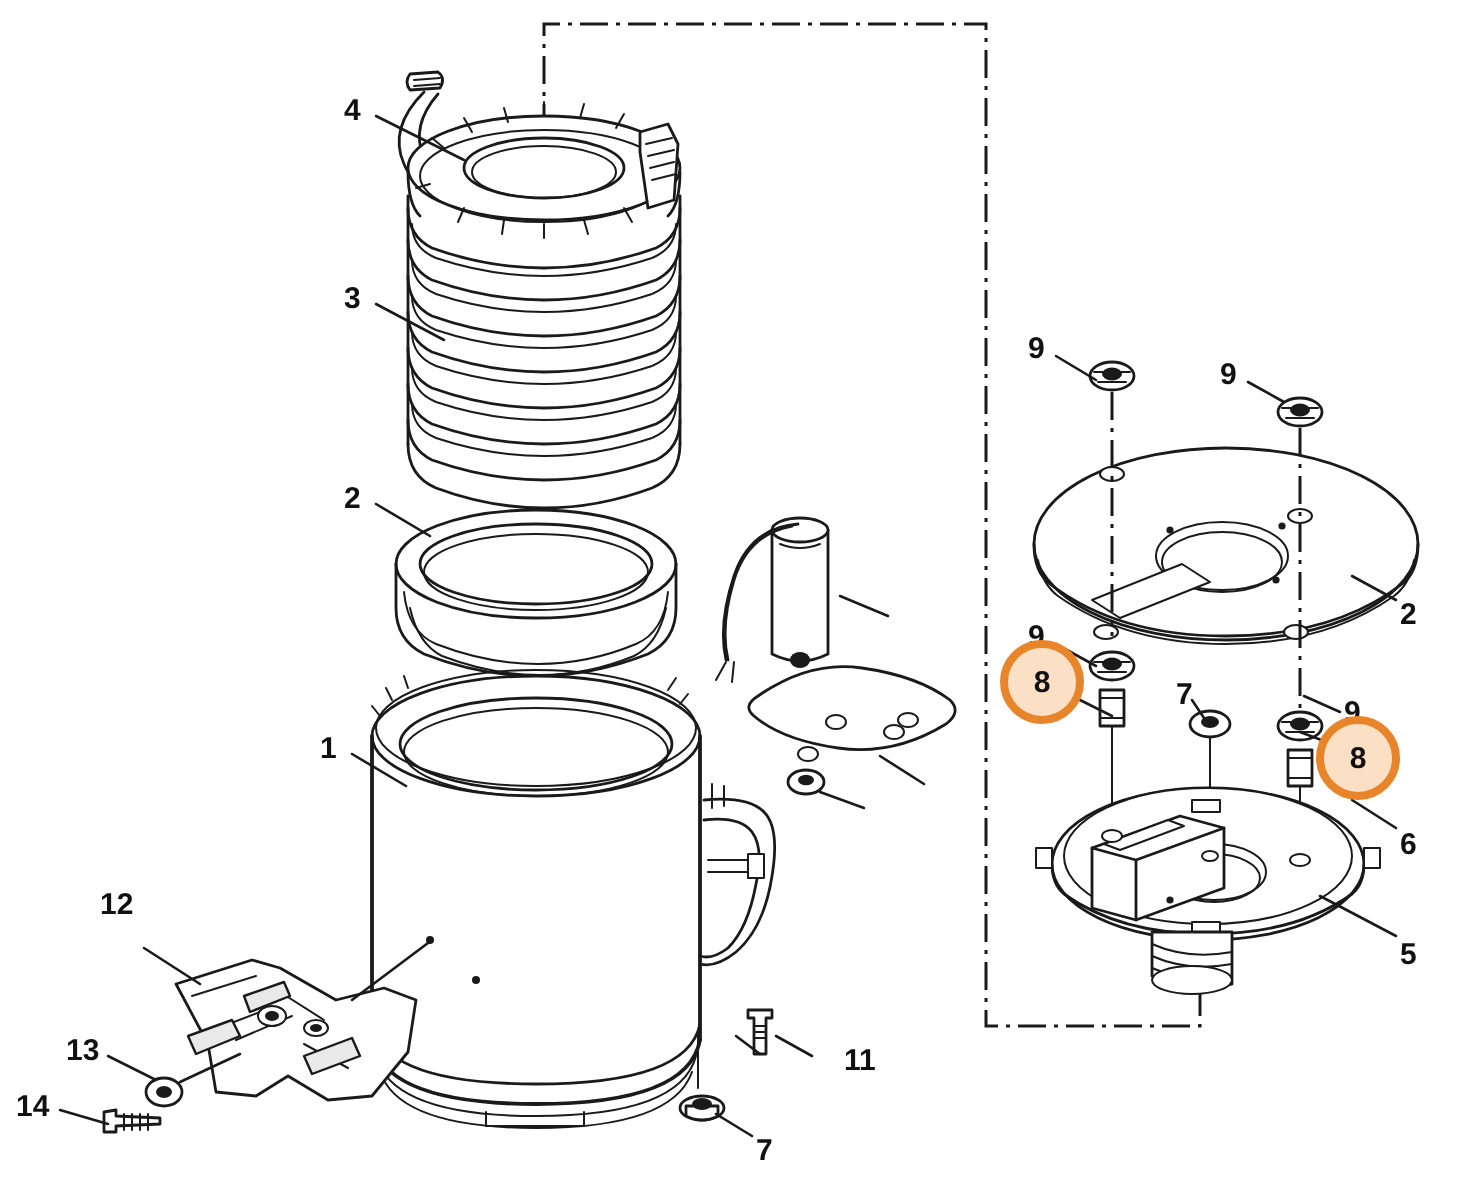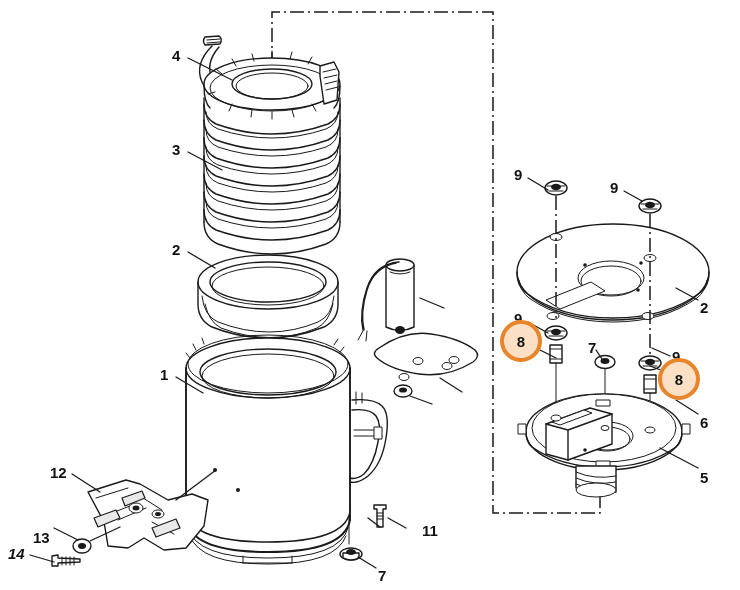--- a/index.html
+++ b/index.html
@@ -348,23 +348,23 @@
       <path class="lead" d="M536,348 L556,358"></path>
       <path class="lead" d="M666,372 L650,366"></path>
     </g>
 
   </svg>
 
   <div class="callout-label" style="left:172px;top:48px;">4</div>
   <div class="callout-label" style="left:172px;top:142px;">3</div>
   <div class="callout-label" style="left:172px;top:242px;">2</div>
   <div class="callout-label" style="left:160px;top:367px;">1</div>
-  <div class="callout-label" style="left:50px;top:465px;">12</div>
-  <div class="callout-label" style="left:33px;top:530px;">13</div>
-  <div class="callout-label" style="left:8px;top:546px;font-style:italic;">14</div>
+  <div class="callout-label" style="left:50px;top:445px;">12</div>
+  <div class="callout-label" style="left:33px;top:518px;">13</div>
+  <div class="callout-label" style="left:8px;top:546px;">14</div>
   <div class="callout-label" style="left:422px;top:523px;">11</div>
   <div class="callout-label" style="left:378px;top:568px;">7</div>
   <div class="callout-label" style="left:514px;top:167px;">9</div>
   <div class="callout-label" style="left:610px;top:180px;">9</div>
   <div class="callout-label" style="left:700px;top:300px;">2</div>
   <div class="callout-label" style="left:514px;top:311px;">9</div>
   <div class="callout-label" style="left:672px;top:349px;">9</div>
   <div class="callout-label" style="left:588px;top:340px;">7</div>
   <div class="callout-label" style="left:700px;top:415px;">6</div>
   <div class="callout-label" style="left:700px;top:470px;">5</div>

